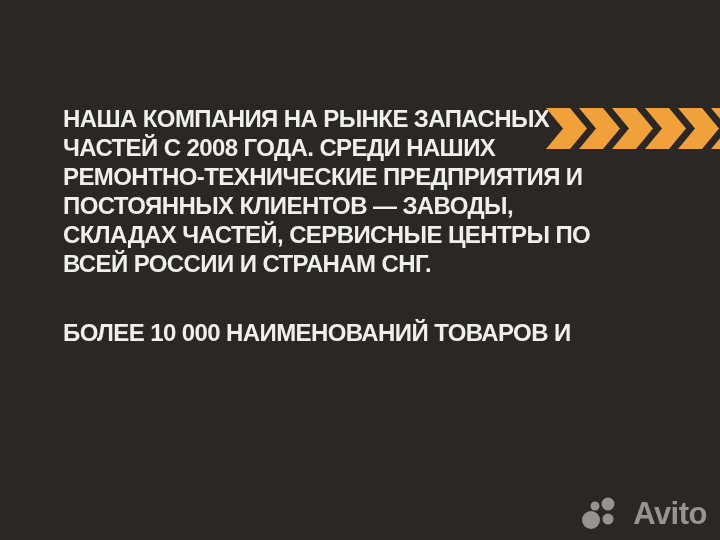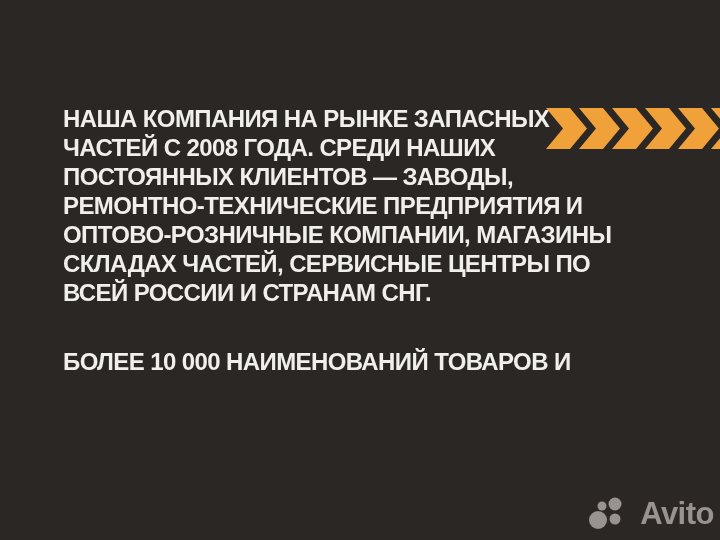--- a/index.html
+++ b/index.html
@@ -35,21 +35,21 @@
   .chevrons {
     position: absolute;
     top: 108px;
     right: 0;
     width: 175px;
     height: 41px;
     display: block;
   }
   .watermark {
     position: absolute;
-    right: 6px;
+    right: 13px;
     bottom: 9px;
     display: flex;
     align-items: center;
     gap: 16px;
   }
   .watermark svg {
     display: block;
   }
   .watermark .brand {
     font-weight: bold;
@@ -61,23 +61,22 @@
 </style>
 </head>
 <body>
 
 <div class="canvas">
 
   <div class="ad-text">
     <div>
       <div class="line">НАША КОМПАНИЯ НА РЫНКЕ ЗАПАСНЫХ</div>
       <div class="line">ЧАСТЕЙ С 2008 ГОДА. СРЕДИ НАШИХ</div>
+      <div class="line">РЕМОНТНО-ТЕХНИЧЕСКИЕ ПРЕДПРИЯТИЯ И</div>
       <div class="line">ПОСТОЯННЫХ КЛИЕНТОВ — ЗАВОДЫ,</div>
-      <div class="line">РЕМОНТНО-ТЕХНИЧЕСКИЕ ПРЕДПРИЯТИЯ И</div>
-      <div class="line">ОПТОВО-РОЗНИЧНЫЕ КОМПАНИИ, МАГАЗИНЫ</div>
       <div class="line">СКЛАДАХ ЧАСТЕЙ, СЕРВИСНЫЕ ЦЕНТРЫ ПО</div>
       <div class="line">ВСЕЙ РОССИИ И СТРАНАМ СНГ.</div>
     </div>
     <div class="para-gap"></div>
     <div>
       <div class="line">БОЛЕЕ 10 000 НАИМЕНОВАНИЙ ТОВАРОВ И</div>
     </div>
   </div>
 
   <svg class="chevrons" id="chevrons-svg" viewBox="0 0 175 41">

